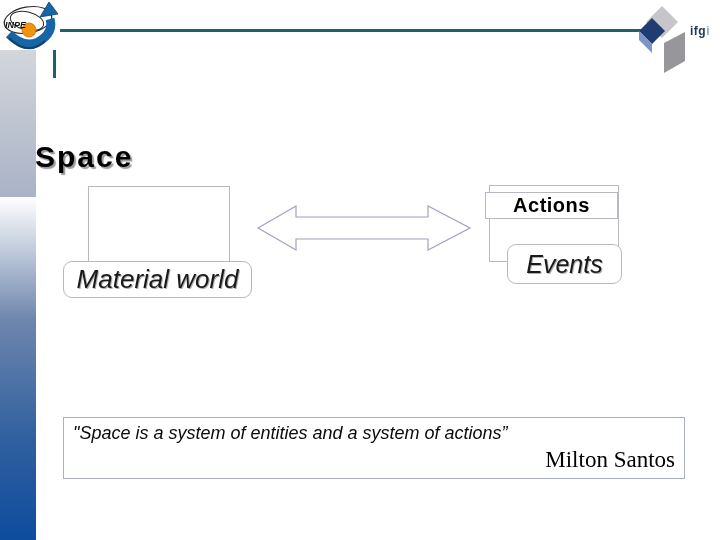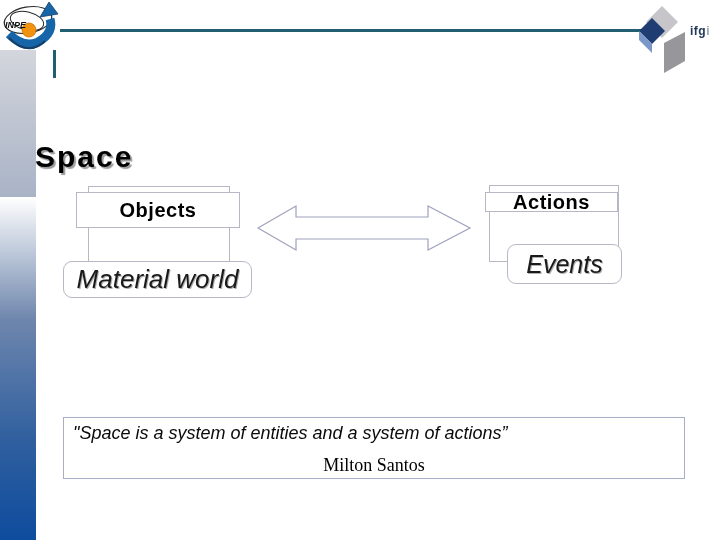--- a/index.html
+++ b/index.html
@@ -31,42 +31,42 @@
   
   .box{position:absolute;border:1px solid #b6b9c5;background:#ffffff;box-sizing:border-box;}
   .back-rect{z-index:1;}
   .label-box{
     z-index:2;display:flex;align-items:center;justify-content:center;
     font-size:20px;font-weight:bold;color:#000;letter-spacing:0.5px;
   }
   .obj-back{left:88px;top:186px;width:142px;height:76px;}
   .obj-front{left:76px;top:192px;width:164px;height:36px;}
   .act-back{left:489px;top:185px;width:130px;height:77px;}
-  .act-front{left:485px;top:192px;width:133px;height:20px;}
+  .act-front{left:485px;top:192px;width:133px;height:27px;}
   .sub-box{
     z-index:2;display:flex;align-items:center;justify-content:center;
     font-family:Liberation Sans, sans-serif;font-style:italic;font-weight:normal;
     color:#1a1a1a;text-shadow:1px 1px 0 #b0b0b0;border-radius:9px;
   }
   .mat-box{left:63px;top:261px;width:189px;height:37px;font-size:26px;}
   .evt-box{left:507px;top:244px;width:115px;height:40px;font-size:25px;}
   .arrow-svg{position:absolute;left:256px;top:200px;z-index:2;}
   
   .quote-box{
     position:absolute;left:63px;top:417px;width:622px;height:62px;
     border:1px solid #a9aec6;background:#ffffff;box-sizing:border-box;
     padding:5px 9px 4px 9px;
   }
   .quote-line{
     font-family:"Liberation Sans",sans-serif;font-style:italic;
     font-size:18px;color:#0a0a0a;white-space:nowrap;
   }
   .quote-attr{
-    font-family:"Liberation Serif",serif;font-size:18px;color:#000;
-    text-align:center;margin-top:11px;
+    font-family:"Liberation Serif",serif;font-size:23px;color:#000;
+    text-align:right;margin-top:3px;
   }
 </style>
 </head>
 <body>
 
 <div class="slide">
 
   <div class="sidebar"></div>
 
   <svg class="inpe-logo" viewBox="0 0 58 49">
@@ -86,23 +86,20 @@
     <polygon points="25,4 41,20 25,36 9,20" fill="#c6c6ca"></polygon>
     <polygon points="15,16 28,29 15,42 2,29" fill="#1f3d72"></polygon>
     <polygon points="2,29 15,42 15,51 2,38" fill="#7b96c8"></polygon>
     <polygon points="27,41 48,30 48,59 27,71" fill="#97979b"></polygon>
   </svg>
   <div class="ifgi-text"><span>ifg</span><span class="lite">i</span></div>
 
   <div class="title">Space</div>
 
   <div class="box back-rect obj-back"></div>
-  <div class="box label-box obj-front">
-    <span>Objects</span>
-  </div>
   <div class="box sub-box mat-box">
     <span>Material world</span>
   </div>
 
   <svg class="arrow-svg" width="216" height="56" viewBox="0 0 216 56">
     <polygon points="2,28 40,6 40,17 172,17 172,6 214,28 172,50 172,39 40,39 40,50" fill="#ffffff" stroke="#a0a1bd" stroke-width="1.2"></polygon>
   </svg>
 
   <div class="box back-rect act-back"></div>
   <div class="box label-box act-front">

